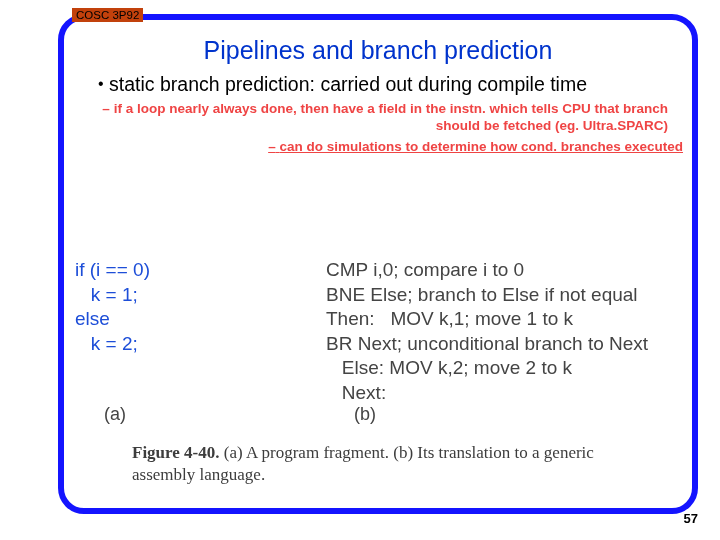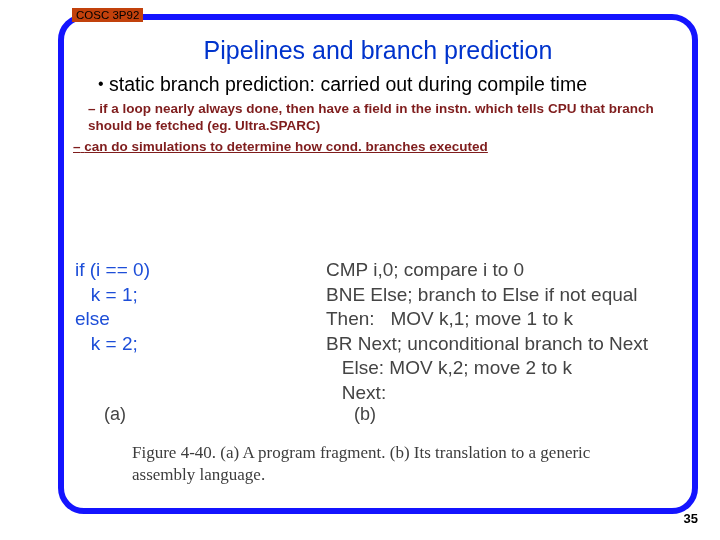--- a/index.html
+++ b/index.html
@@ -68,22 +68,22 @@
     margin: 0 auto;
     width: 560px;
   }
   .lvl1 .bchar {
     font-size: 16px;
     vertical-align: 2px;
   }
   .lvl2 {
     font-size: 13.5px;
     font-weight: bold;
-    color: #7f1d1d;
-    text-align: left;
+    color: #ef4444;
+    text-align: right;
     line-height: 17px;
     margin: 4px auto 0 auto;
     width: 580px;
   }
   .lvl2-wide {
     width: 610px;
     text-decoration: underline;
   }
   .dash {
     font-weight: bold;
@@ -133,21 +133,21 @@
     position: absolute;
     left: 60px;
     top: 200px;
     width: 520px;
     font-family: "Liberation Serif", serif;
     font-size: 17px;
     line-height: 22px;
     color: #3d3d3d;
   }
   #fig-caption .figno {
-    font-weight: normal;
+    font-weight: bold;
   }
   #page-number {
     position: absolute;
     right: 22px;
     bottom: 14px;
     font-size: 13px;
     font-weight: bold;
     color: #000000;
   }
 </style>
@@ -189,15 +189,15 @@
    Else: MOV k,2; move 2 to k
    Next:</div>
     <div id="fig-label-a">(a)</div>
     <div id="fig-label-b">(b)</div>
     <div id="fig-caption">
       <span class="figno">Figure 4-40.</span>
       <span>(a) A program fragment. (b) Its translation to a generic assembly language.</span>
     </div>
   </div>
 
-  <div id="page-number">35</div>
+  <div id="page-number">57</div>
 
 </div>
 
 </body></html>

